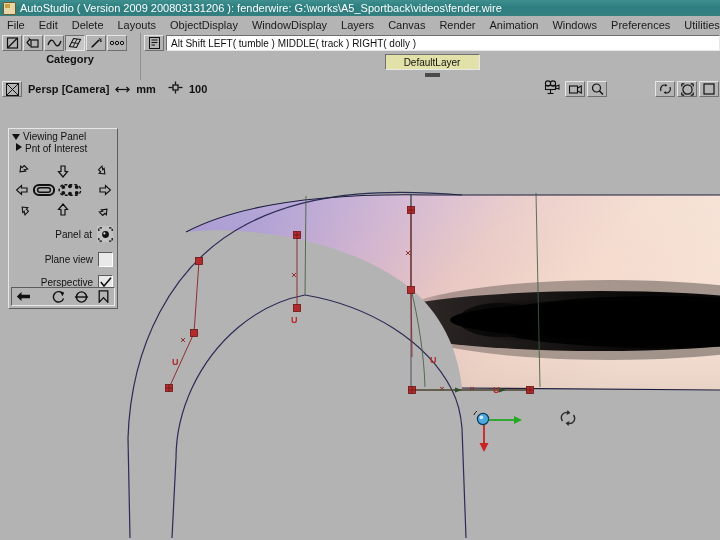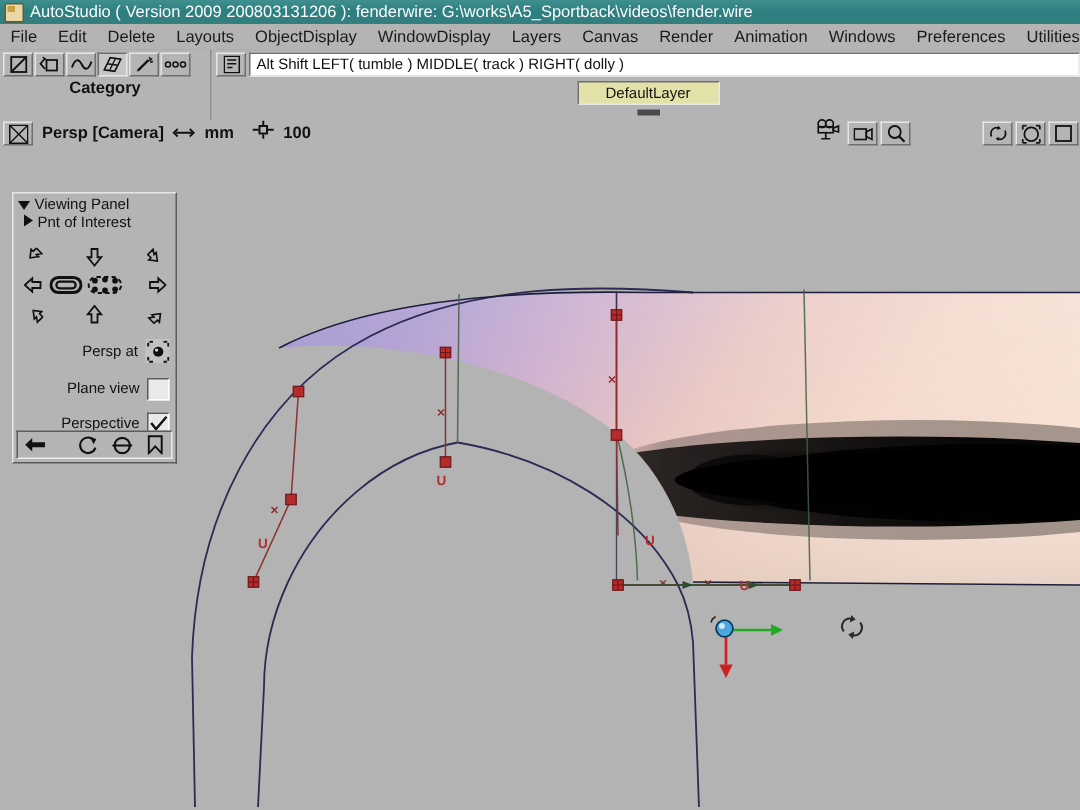--- a/index.html
+++ b/index.html
@@ -553,21 +553,21 @@
           </svg>
       </div>
       <div class="ag-cell" style="left:82px;top:38px">
         <svg width="13" height="13" viewBox="0 0 13 13">
             <path d="M8.5,1 L3.5,1 L3.5,4 L1.5,4 L5,8.5 L8.5,4 L6.5,4 Z" fill="none" stroke="#111" stroke-width="1.1" transform="rotate(-135 6.5 6.5)"></path>
           </svg>
       </div>
     </div>
 
     <div class="vp-labelrow" style="top:96px">
-      <span class="lbl">Persp at</span>
+      <span class="lbl">Panel at</span>
       <span class="lookat-btn">
         <svg width="15" height="15" viewBox="0 0 15 15">
             <path d="M0.8,4 L0.8,0.8 L4,0.8 M11,0.8 L14.2,0.8 L14.2,4 M14.2,11 L14.2,14.2 L11,14.2 M4,14.2 L0.8,14.2 L0.8,11" fill="none" stroke="#111" stroke-width="1.3" stroke-dasharray="2.5 1.6"></path>
             <circle cx="7.5" cy="7.5" r="3.4" fill="#111"></circle>
             <circle cx="6.4" cy="6.4" r="1.1" fill="#d8d8d8"></circle>
           </svg>
       </span>
     </div>
 
     <div class="vp-labelrow" style="top:121px">

